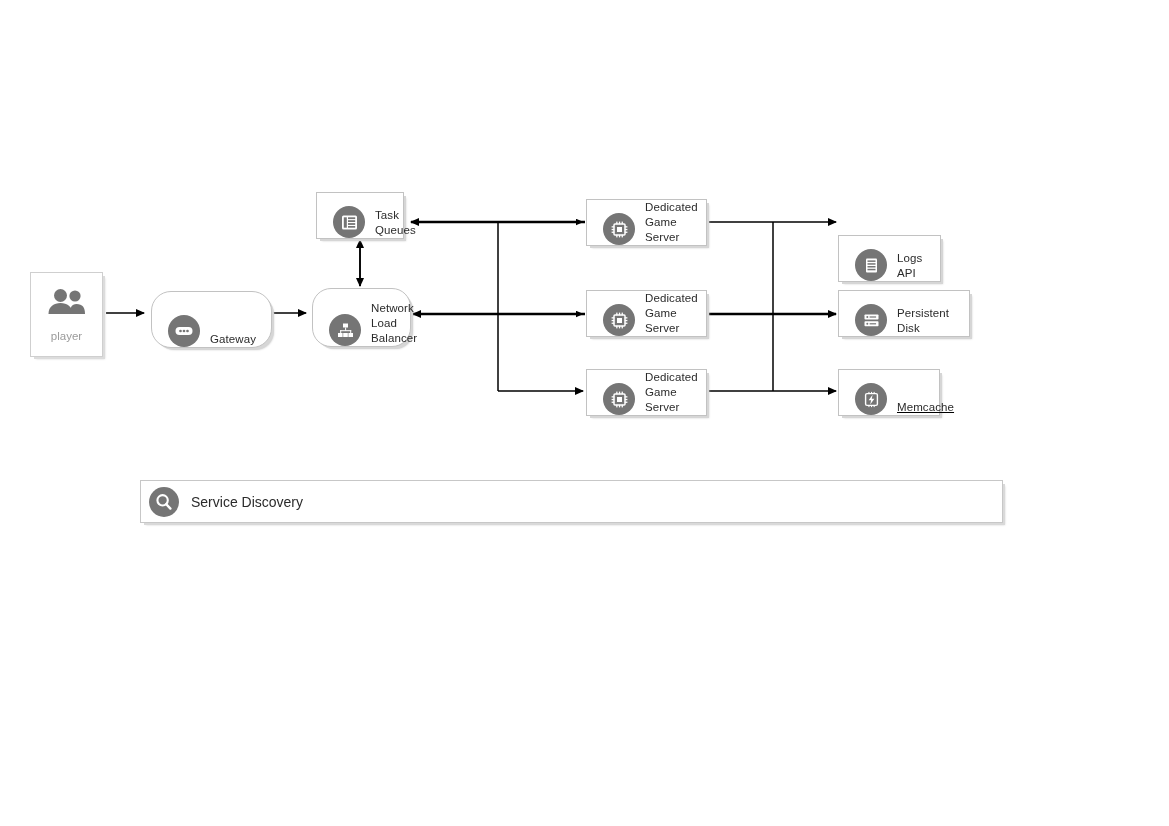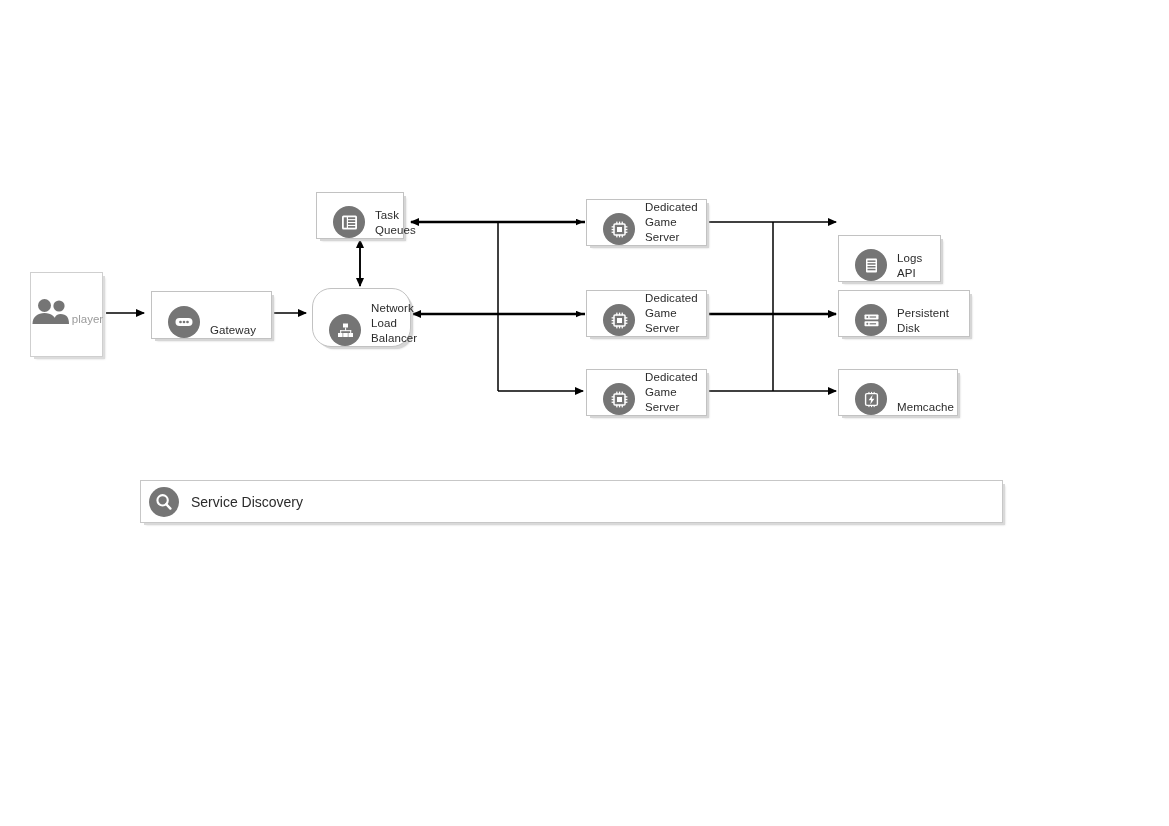--- a/index.html
+++ b/index.html
@@ -34,21 +34,21 @@
     letter-spacing:0.1px;
   }
 
   
   .actor{
     position:absolute;
     background:#ffffff;
     border:1px solid #cfcfcf;
     box-shadow:3px 3px 0 -1px #dcdcdc, 4px 4px 2px -2px #d4d4d4;
     box-sizing:border-box;
-    display:flex;flex-direction:row;
+    display:flex;flex-direction:column;
     align-items:center;justify-content:center;
   }
   .actor .actor-label{
     font-size:11.5px;color:#9b9b9b;margin-top:8px;
   }
 
   
   .bar{
     position:absolute;
     background:#ffffff;
@@ -134,21 +134,21 @@
       <svg width="42" height="30" viewBox="0 0 42 30">
         <circle cx="14.5" cy="7.5" r="6.5" fill="#757575"></circle>
         <circle cx="29" cy="8" r="5.6" fill="#757575"></circle>
         <path d="M2.5 26 C2.5 18.5 8 15 14.5 15 C21 15 26.5 18.5 26.5 26 Z" fill="#757575"></path>
         <path d="M24 26 C24 19.5 25.5 16 30.5 16 C36.5 16 39 19.5 39 26 Z" fill="#757575"></path>
       </svg>
     </span>
     <span class="actor-label">player</span>
   </div>
 
-  <div class="node" style="left:151px;top:291px;width:121px;height:48px;">
+  <div class="node" style="left:151px;top:291px;width:121px;height:57px;border-radius:20px;">
     <span class="icon">
       <svg width="22" height="22" viewBox="0 0 22 22">
         <rect x="2.5" y="7" width="17" height="8" rx="4" fill="#ffffff"></rect>
         <circle cx="7.5" cy="11" r="1.35" fill="#757575"></circle>
         <circle cx="11" cy="11" r="1.35" fill="#757575"></circle>
         <circle cx="14.5" cy="11" r="1.35" fill="#757575"></circle>
       </svg>
     </span>
     <span class="label">Gateway</span>
   </div>
@@ -284,21 +284,21 @@
         <circle cx="6.3" cy="7" r="1" fill="#757575"></circle>
         <circle cx="6.3" cy="13.8" r="1" fill="#757575"></circle>
         <rect x="8.6" y="6.4" width="6.5" height="1.2" fill="#757575"></rect>
         <rect x="8.6" y="13.2" width="6.5" height="1.2" fill="#757575"></rect>
       </svg>
     </span>
     <span class="label">Persistent
 Disk</span>
   </div>
 
-  <div class="node" style="left:838px;top:369px;width:120px;height:47px;">
+  <div class="node" style="left:838px;top:369px;width:102px;height:47px;text-decoration:underline;">
     <span class="icon">
       <svg width="21" height="21" viewBox="0 0 21 21">
         <rect x="4.6" y="4.6" width="11.8" height="11.8" rx="1.4" fill="none" stroke="#ffffff" stroke-width="1.4"></rect>
         <path d="M11.6 5.8 L7.6 11.2 L10.1 11.2 L9.2 15.5 L13.4 9.8 L10.8 9.8 Z" fill="#ffffff"></path>
         <g fill="#ffffff">
           <rect x="7.4" y="2.9" width="1.1" height="1.8"></rect>
             <rect x="10" y="2.9" width="1.1" height="1.8"></rect>
             <rect x="12.6" y="2.9" width="1.1" height="1.8"></rect>
           <rect x="7.4" y="16.3" width="1.1" height="1.8"></rect>
             <rect x="10" y="16.3" width="1.1" height="1.8"></rect>

